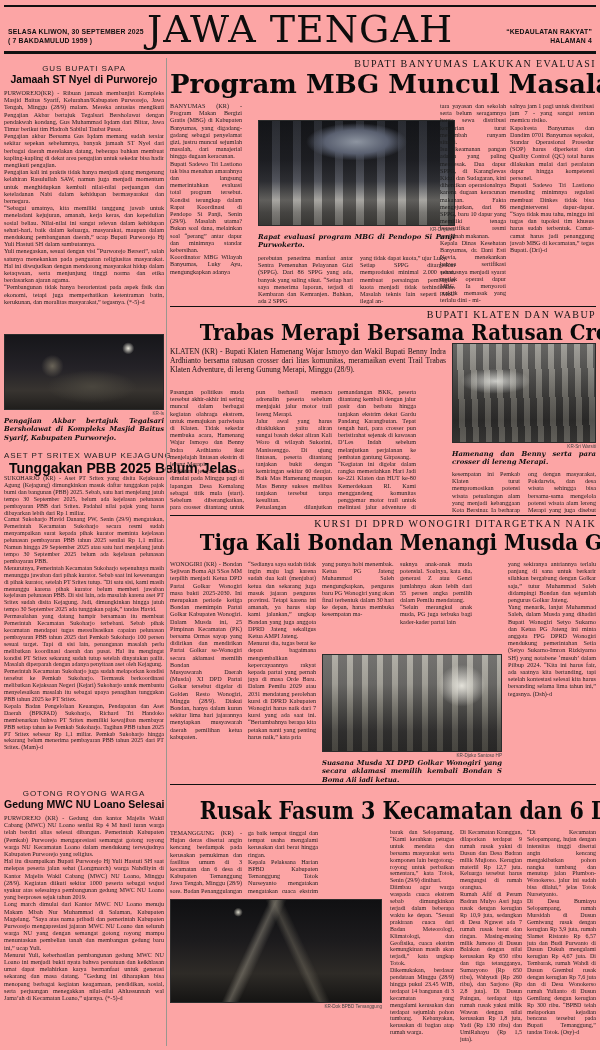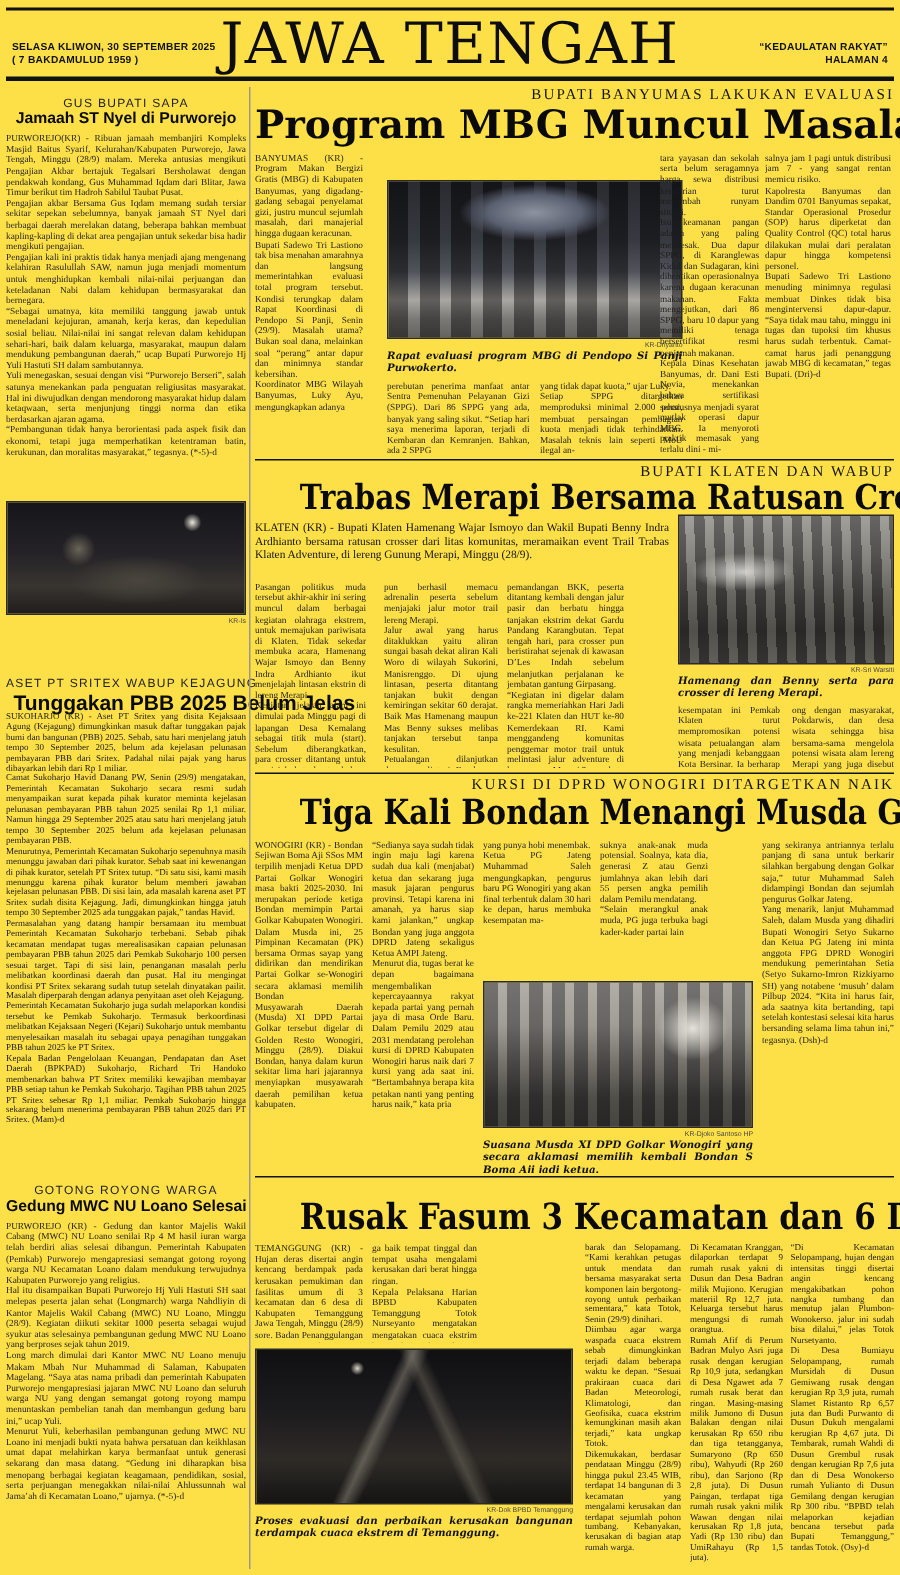--- a/index.html
+++ b/index.html
@@ -1,16 +1,16 @@
 <!DOCTYPE html>
 <html><head>
 <meta charset="utf-8">
 <style>
   html,body{margin:0;padding:0;background:#d8d6d2;}
-  #page{position:relative;width:600px;height:1050px;background:#fde047;color:#181818;
+  #page{position:relative;width:600px;height:1050px;background:#fca5a5;color:#181818;
         font-family:"Liberation Serif",serif;overflow:hidden;}
   .abs{position:absolute;}
   .rule{background:#111;}
   .vrule{background:#9a968f;}
   
   .hdr-side{font:bold 6.8px/9px "Liberation Sans",sans-serif;letter-spacing:.2px;color:#111;}
   .masthead{font:400 38px/40px "DejaVu Serif",serif;letter-spacing:1px;text-align:center;white-space:nowrap;color:#0d0d0d;}
   
   .kick{font:400 10px/11px "Liberation Serif",serif;letter-spacing:1.4px;text-align:right;white-space:nowrap;color:#141414;}
   .railkick{font:400 8px/9px "Liberation Sans",sans-serif;letter-spacing:.9px;text-align:center;white-space:nowrap;color:#222;}
@@ -71,20 +71,21 @@
     <div class="abs railkick" style="left:0;top:6px;width:160px">GUS BUPATI SAPA</div>
     <div class="abs railhl" style="left:0;top:15px;width:160px;font-size:10.5px">Jamaah ST Nyel di Purworejo</div>
     <div class="abs bt" style="left:0;top:31px;width:160px;height:242px">PURWOREJO(KR) - Ribuan jamaah membanjiri Kompleks Masjid Baitus Syarif, Kelurahan/Kabupaten Purworejo, Jawa Tengah, Minggu (28/9) malam. Mereka antusias mengikuti Pengajian Akbar bertajuk Tegalsari Bersholawat dengan pendakwah kondang, Gus Muhammad Iqdam dari Blitar, Jawa Timur berikut tim Hadroh Sabilul Taubat Pusat.
 Pengajian akbar Bersama Gus Iqdam memang sudah tersiar sekitar sepekan sebelumnya, banyak jamaah ST Nyel dari berbagai daerah merelakan datang, beberapa bahkan membuat kapling-kapling di dekat area pengajian untuk sekedar bisa hadir mengikuti pengajian.
 Pengajian kali ini praktis tidak hanya menjadi ajang mengenang kelahiran Rasulullah SAW, namun juga menjadi momentum untuk menghidupkan kembali nilai-nilai perjuangan dan keteladanan Nabi dalam kehidupan bermasyarakat dan bernegara.
 “Sebagai umatnya, kita memiliki tanggung jawab untuk meneladani kejujuran, amanah, kerja keras, dan kepedulian sosial beliau. Nilai-nilai ini sangat relevan dalam kehidupan sehari-hari, baik dalam keluarga, masyarakat, maupun dalam mendukung pembangunan daerah,” ucap Bupati Purworejo Hj Yuli Hastuti SH dalam sambutannya.
 Yuli menegaskan, sesuai dengan visi “Purworejo Berseri”, salah satunya menekankan pada penguatan religiusitas masyarakat. Hal ini diwujudkan dengan mendorong masyarakat hidup dalam ketaqwaan, serta menjunjung tinggi norma dan etika berdasarkan ajaran agama.
 “Pembangunan tidak hanya berorientasi pada aspek fisik dan ekonomi, tetapi juga memperhatikan ketentraman batin, kerukunan, dan moralitas masyarakat,” tegasnya. (*-5)-d</div>
     <div class="abs photo ph-pengajian" style="left:0;top:276px;width:160px;height:76px"></div>
     <div class="abs cred" style="left:0;top:353px;width:160px">KR-Is</div>
+    <div class="abs cap" style="left:0;top:359px;width:160px;height:27px">Pengajian Akbar bertajuk Tegalsari Bersholawat di Kompleks Masjid Baitus Syarif, Kabupaten Purworejo.</div>
 
     <div class="abs railkick" style="left:0;top:393px;width:160px">ASET PT SRITEX WABUP KEJAGUNG</div>
     <div class="abs railhl" style="left:5px;top:402px;width:160px;font-size:14px">Tunggakan PBB 2025 Belum Jelas</div>
     <div class="abs bt bt-sm" style="left:0;top:417px;width:160px;height:300px">SUKOHARJO (KR) - Aset PT Sritex yang disita Kejaksaan Agung (Kejagung) dimungkinkan masuk daftar tunggakan pajak bumi dan bangunan (PBB) 2025. Sebab, satu hari menjelang jatuh tempo 30 September 2025, belum ada kejelasan pelunasan pembayaran PBB dari Sritex. Padahal nilai pajak yang harus dibayarkan lebih dari Rp 1 miliar.
 Camat Sukoharjo Havid Danang PW, Senin (29/9) mengatakan, Pemerintah Kecamatan Sukoharjo secara resmi sudah menyampaikan surat kepada pihak kurator meminta kejelasan pelunasan pembayaran PBB tahun 2025 senilai Rp 1,1 miliar. Namun hingga 29 September 2025 atau satu hari menjelang jatuh tempo 30 September 2025 belum ada kejelasan pelunasan pembayaran PBB.
 Menurutnya, Pemerintah Kecamatan Sukoharjo sepenuhnya masih menunggu jawaban dari pihak kurator. Sebab saat ini kewenangan di pihak kurator, setelah PT Sritex tutup. “Di satu sisi, kami masih menunggu karena pihak kurator belum memberi jawaban kejelasan pelunasan PBB. Di sisi lain, ada masalah karena aset PT Sritex sudah disita Kejagung. Jadi, dimungkinkan hingga jatuh tempo 30 September 2025 ada tunggakan pajak,” tandas Havid.
 Permasalahan yang datang hampir bersamaan itu membuat Pemerintah Kecamatan Sukoharjo terbebani. Sebab pihak kecamatan mendapat tugas merealisasikan capaian pelunasan pembayaran PBB tahun 2025 dari Pemkab Sukoharjo 100 persen sesuai target. Tapi di sisi lain, penanganan masalah perlu melibatkan koordinasi daerah dan pusat. Hal itu mengingat kondisi PT Sritex sekarang sudah tutup setelah dinyatakan pailit. Masalah diperparah dengan adanya penyitaan aset oleh Kejagung.
 Pemerintah Kecamatan Sukoharjo juga sudah melaporkan kondisi tersebut ke Pemkab Sukoharjo. Termasuk berkoordinasi melibatkan Kejaksaan Negeri (Kejari) Sukoharjo untuk membantu menyelesaikan masalah itu sebagai upaya penagihan tunggakan PBB tahun 2025 ke PT Sritex.
 Kepala Badan Pengelolaan Keuangan, Pendapatan dan Aset Daerah (BPKPAD) Sukoharjo, Richard Tri Handoko membenarkan bahwa PT Sritex memiliki kewajiban membayar PBB setiap tahun ke Pemkab Sukoharjo. Tagihan PBB tahun 2025 PT Sritex sebesar Rp 1,1 miliar. Pemkab Sukoharjo hingga sekarang belum menerima pembayaran PBB tahun 2025 dari PT Sritex. (Mam)-d</div>
 
@@ -159,21 +160,20 @@
   </div>
   <div class="abs rule" style="left:170px;top:784px;width:426px;height:0.7px"></div>
 
   <div class="abs" style="left:170px;top:787px;width:426px;height:261px">
     <div class="abs hl" style="left:0;top:9px;width:426px;font-size:24px;transform:scaleX(.86);transform-origin:center">Rusak Fasum 3 Kecamatan dan 6 Desa</div>
     <div class="abs bt" style="left:0;top:42px;width:72px;height:66px">TEMANGGUNG (KR) - Hujan deras disertai angin kencang berdampak pada kerusakan pemukiman dan fasilitas umum di 3 kecamatan dan 6 desa di Kabupaten Temanggung Jawa Tengah, Minggu (28/9) sore. Badan Penanggulangan Bencana Daerah (BPBD) Kabupaten Temanggung mencatat setidaknya 14 bangunan war-</div>
     <div class="abs bt" style="left:78px;top:42px;width:70px;height:66px">ga baik tempat tinggal dan tempat usaha mengalami kerusakan dari berat hingga ringan.
 Kepala Pelaksana Harian BPBD Kabupaten Temanggung Totok Nurseyanto mengatakan mengatakan cuaca ekstrim berupa hujan deras disertai angin kencang terjadi sekitar pukul 16.30 di Kecamatan Kranggan, Tem-</div>
     <div class="abs photo ph-bpbd" style="left:0;top:112px;width:212px;height:104px"></div>
     <div class="abs cred" style="left:0;top:217px;width:212px">KR-Dok BPBD Temanggung</div>
-    <div class="abs cap" style="left:0;top:223px;width:212px;height:19px">Proses evakuasi dan perbaikan kerusakan bangunan terdampak cuaca ekstrem di Temanggung.</div>
     <div class="abs bt bt-sm" style="left:220px;top:42px;width:64px;height:218px">barak dan Selopamang. “Kami kerahkan petugas untuk mendata dan bersama masyarakat serta komponen lain bergotong-royong untuk perbaikan sementara,” kata Totok, Senin (29/9) dinihari.
 Diimbau agar warga waspada cuaca ekstrem sebab dimungkinkan terjadi dalam beberapa waktu ke depan. “Sesuai prakiraan cuaca dari Badan Meteorologi, Klimatologi, dan Geofisika, cuaca ekstrim kemungkinan masih akan terjadi,” kata ungkap Totok.
 Dikemukakan, berdasar pendataan Minggu (28/9) hingga pukul 23.45 WIB, terdapat 14 bangunan di 3 kecamatan yang mengalami kerusakan dan terdapat sejumlah pohon tumbang. Kebanyakan, kerusakan di bagian atap rumah warga.</div>
     <div class="abs bt bt-sm" style="left:290px;top:42px;width:62px;height:218px">Di Kecamatan Kranggan, dilaporkan terdapat 9 rumah rusak yakni di Dusun dan Desa Badran milik Mujiono. Kerugian materiil Rp 12,7 juta. Keluarga tersebut harus mengungsi di rumah orangtua.
 Rumah Afif di Perum Badran Mulyo Asri juga rusak dengan kerugian Rp 10,9 juta, sedangkan di Desa Ngawet ada 7 rumah rusak berat dan ringan. Masing-masing milik Jumono di Dusun Balakan dengan nilai kerusakan Rp 650 ribu dan tiga tetangganya, Sumaryono (Rp 650 ribu), Wahyudi (Rp 260 ribu), dan Sarjono (Rp 2,8 juta). Di Dusun Paingan, terdapat tiga rumah rusak yakni milik Wawan dengan nilai kerusakan Rp 1,8 juta, Yadi (Rp 130 ribu) dan UmiRahayu (Rp 1,5 juta).</div>
     <div class="abs bt bt-sm" style="left:357px;top:42px;width:69px;height:218px">“Di Kecamatan Selopampang, hujan dengan intensitas tinggi disertai angin kencang mengakibatkan pohon nangka tumbang dan menutup jalan Plumbon-Wonokerso. jalur ini sudah bisa dilalui,” jelas Totok Nursetyanto.
 Di Desa Bumiayu Selopampang, rumah Mursidah di Dusun Gemiwang rusak dengan kerugian Rp 3,9 juta, rumah Slamet Ristanto Rp 6,57 juta dan Budi Purwanto di Dusun Dukuh mengalami kerugian Rp 4,67 juta. Di Tembarak, rumah Wahdi di Dusun Grembul rusak dengan kerugian Rp 7,6 juta dan di Desa Wonokerso rumah Yulianto di Dusun Gemilang dengan kerugian Rp 300 ribu. “BPBD telah melaporkan kejadian bencana tersebut pada Bupati Temanggung,” tandas Totok. (Osy)-d</div>
   </div>
 
 </div>

